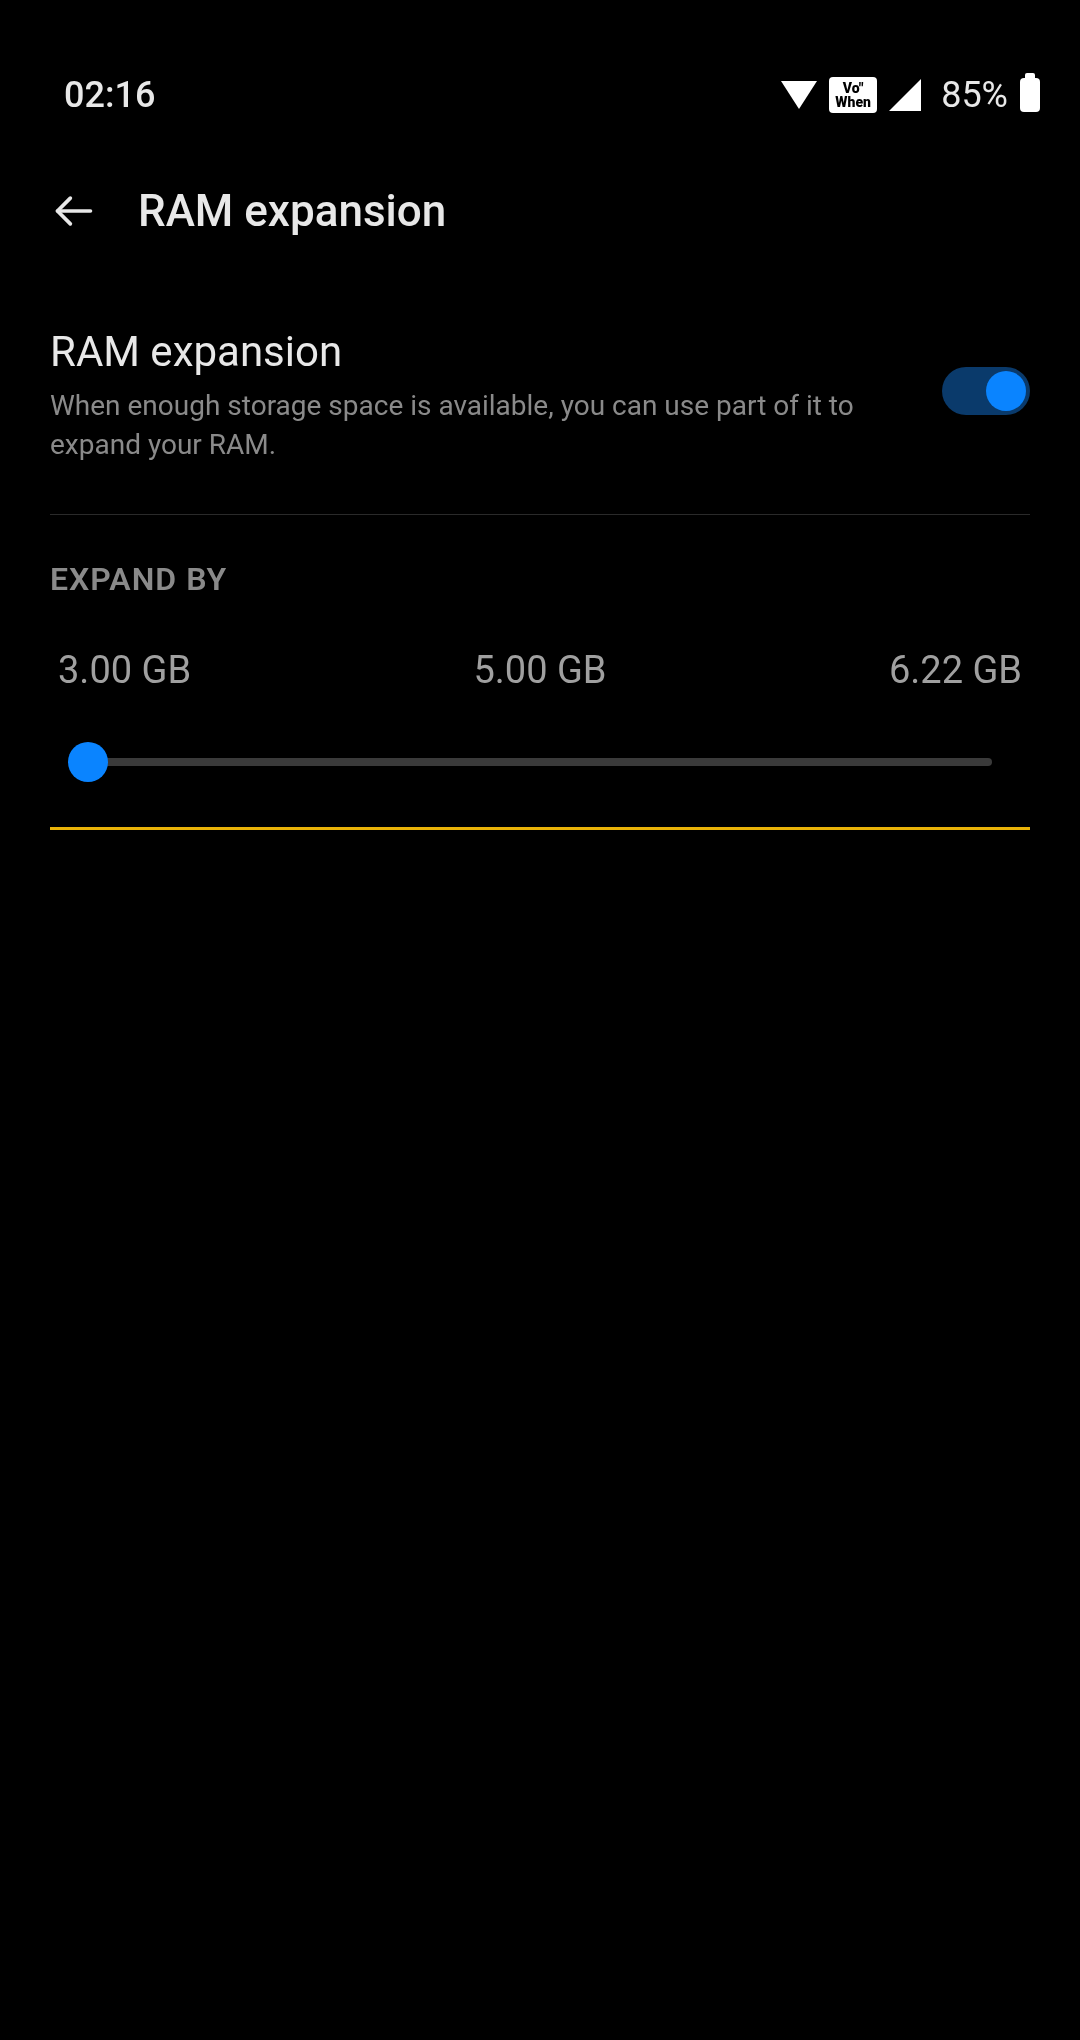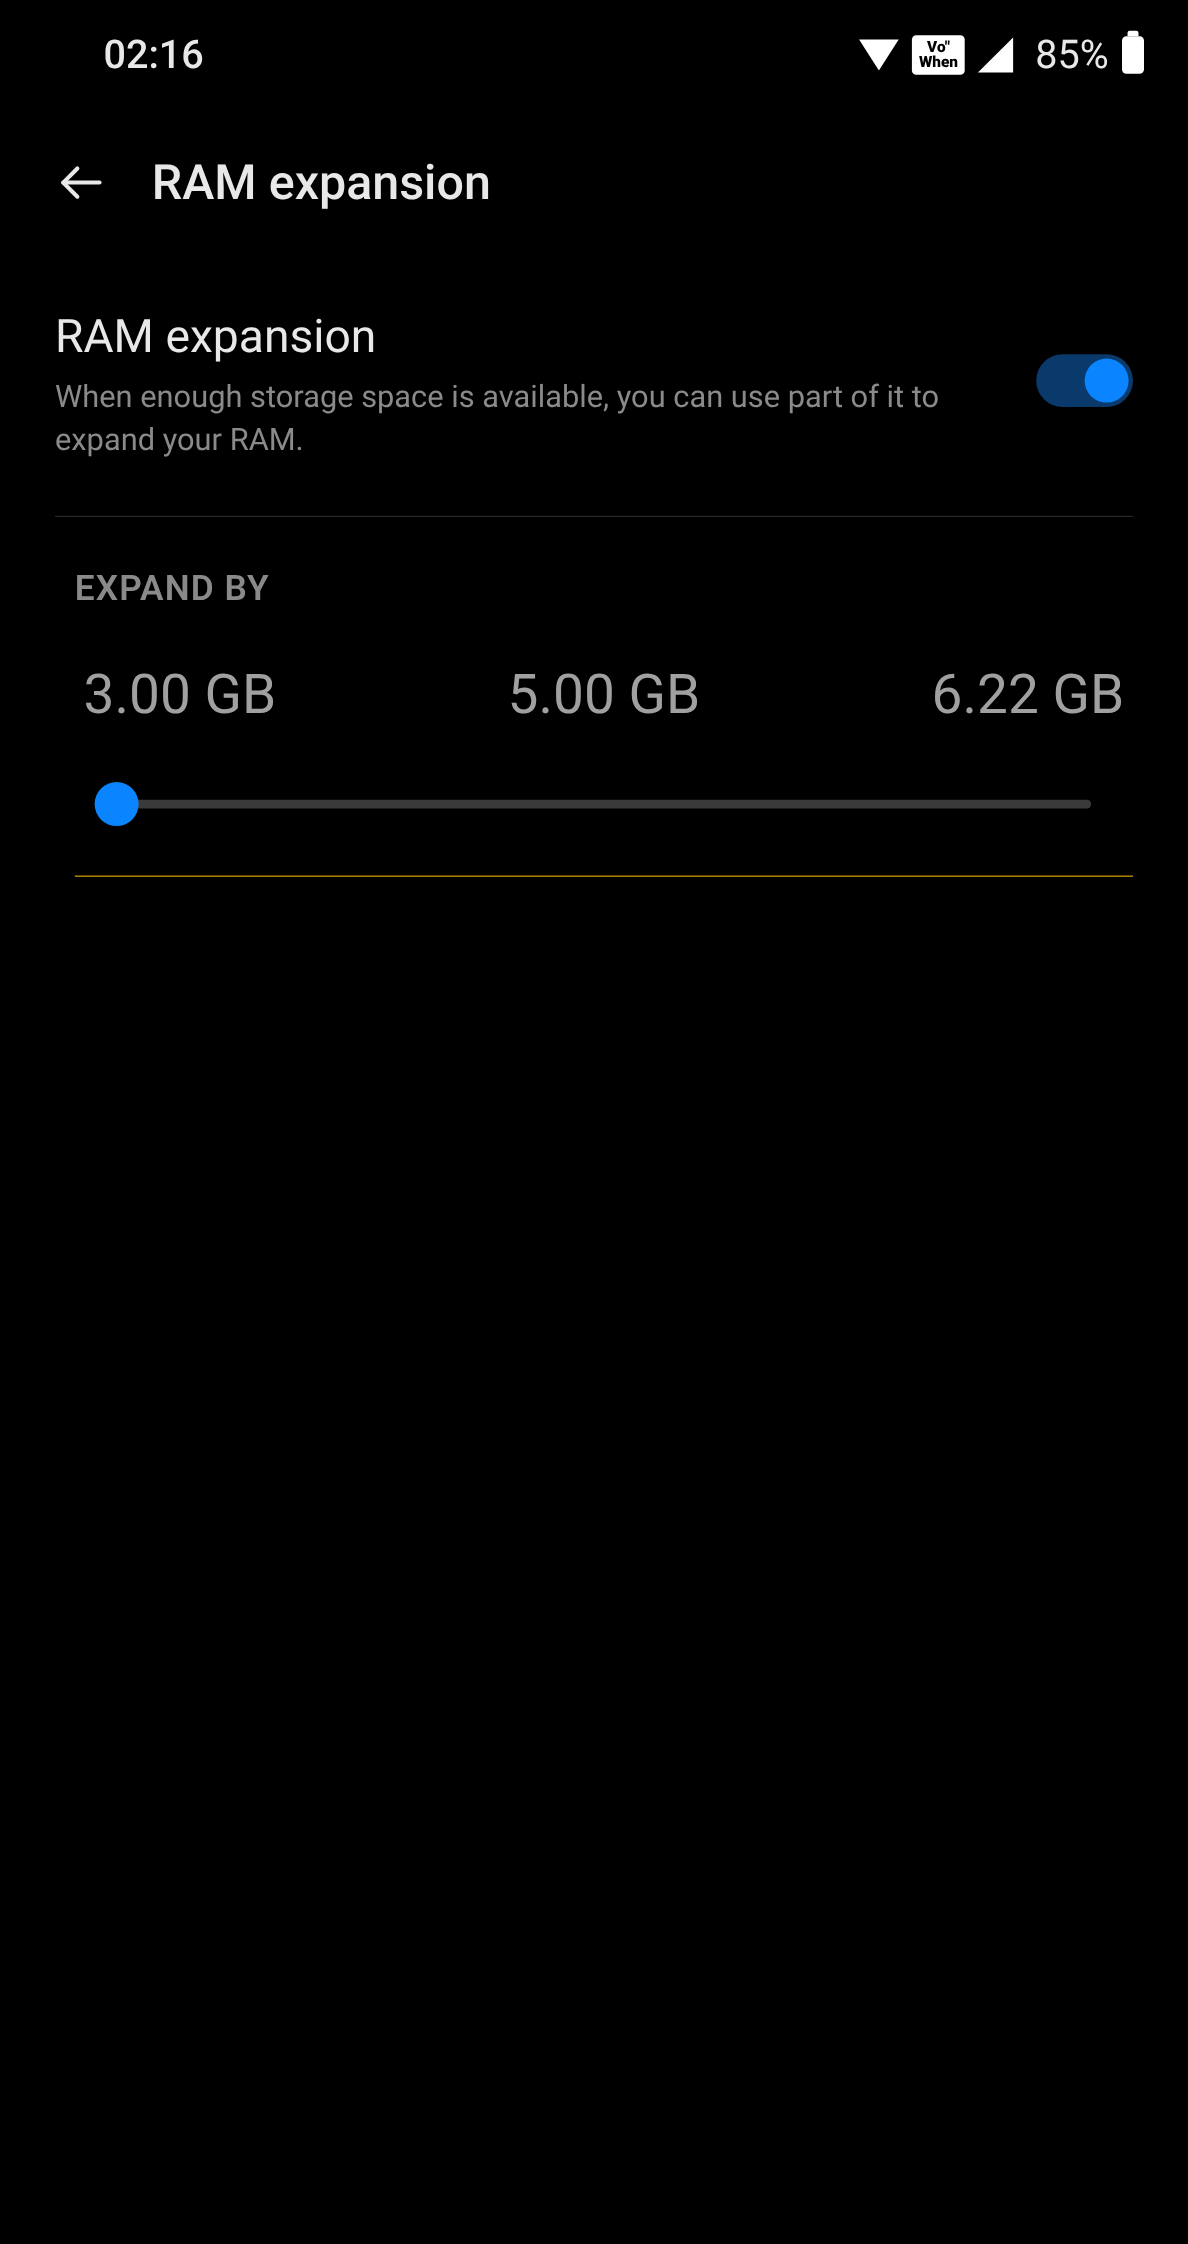--- a/index.html
+++ b/index.html
@@ -12,22 +12,23 @@
     height: 2040px;
     background: #000000;
     font-family: -apple-system, BlinkMacSystemFont, 'Segoe UI', Roboto, sans-serif;
     color: #ffffff;
     overflow: hidden;
   }
   .status-bar {
     display: flex;
     justify-content: space-between;
     align-items: center;
-    padding: 28px 40px 28px 94px;
+    padding: 28px 40px 28px 64px;
     height: 100px;
+    margin-top: 45px;
   }
   .status-time {
     font-size: 36px;
     font-weight: 500;
     color: #e8e8e8;
   }
   .status-right {
     display: flex;
     align-items: center;
     gap: 12px;
@@ -148,38 +149,37 @@
     width: 40px;
     height: 40px;
     background: #0a84ff;
     border-radius: 50%;
     position: absolute;
     top: 4px;
     right: 4px;
   }
   .expand-section {
     padding: 45px 0;
-    border-bottom: 1px solid #eab308;
-    margin-left: 18px;
+    border-bottom: 3px solid #eab308;
   }
   .expand-header {
     font-size: 32px;
     font-weight: 600;
     color: #8a8a8a;
     letter-spacing: 1px;
     margin-bottom: 50px;
   }
   .slider-labels {
     display: flex;
     justify-content: space-between;
     margin-bottom: 50px;
     padding: 0 8px;
   }
   .slider-label {
-    font-size: 50px;
+    font-size: 38px;
     font-weight: 400;
     color: #a0a0a0;
   }
   .slider {
     position: relative;
     height: 40px;
     margin: 0 38px;
     cursor: pointer;
   }
   .slider-track {

